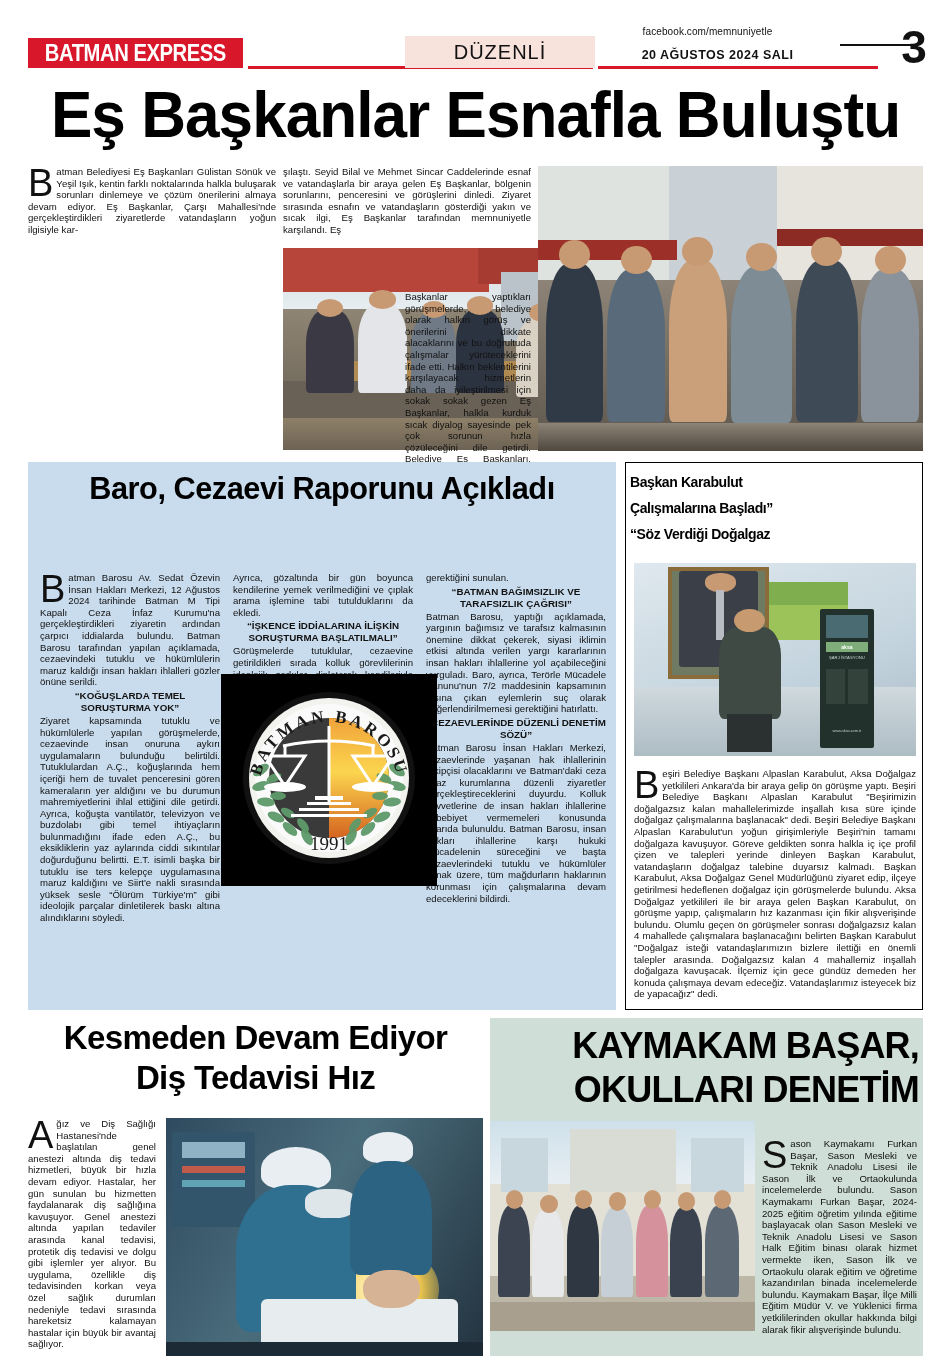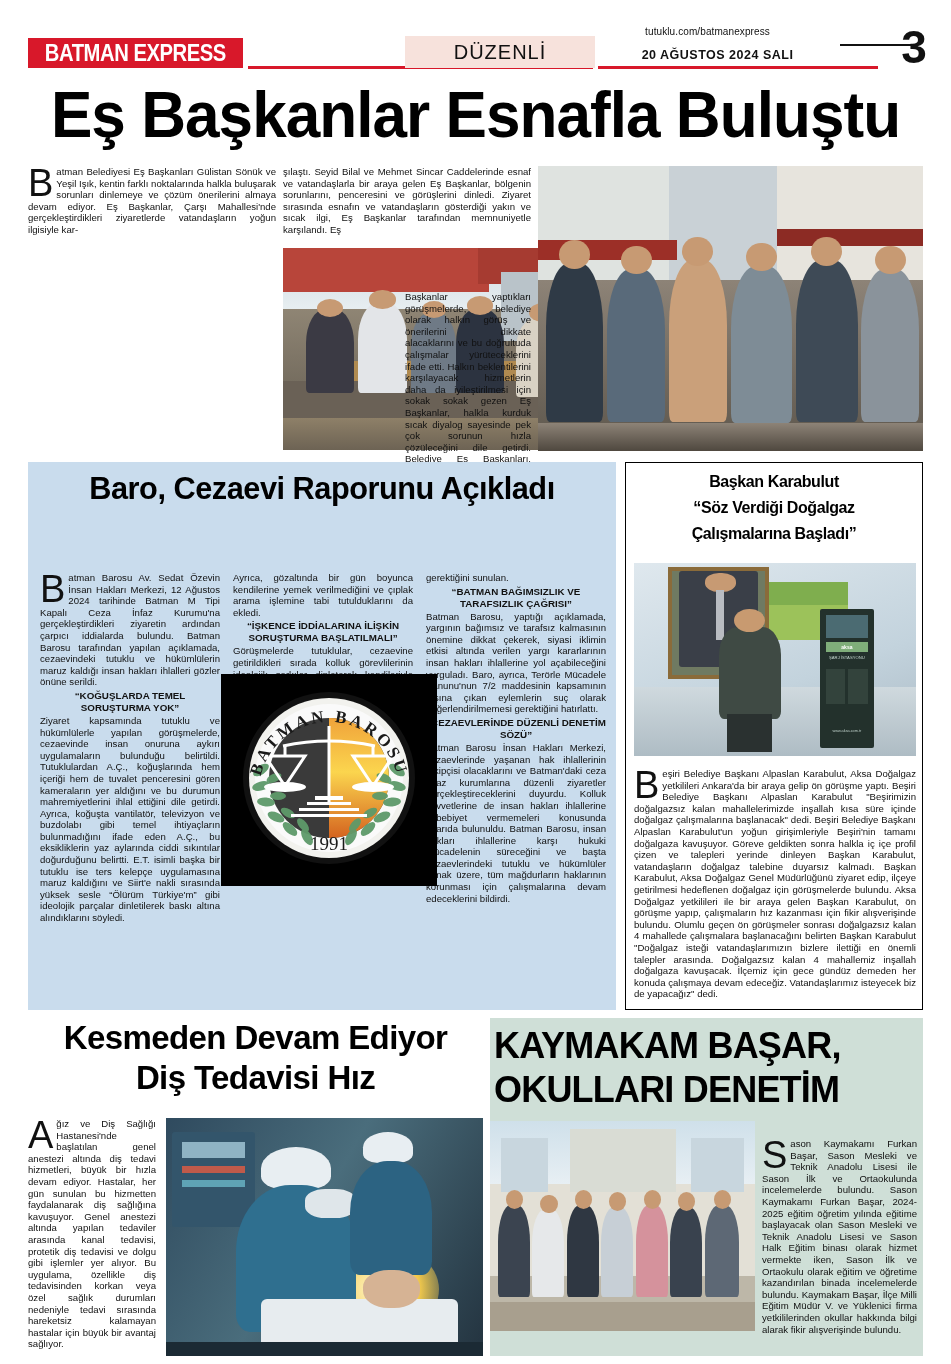--- a/index.html
+++ b/index.html
@@ -105,40 +105,40 @@
   }
   .a2-logo-box {
     position:absolute; left:193px; top:212px; width:216px; height:212px;
     background:#000; overflow:hidden;
   }
 
   
   .a3 { position:absolute; left:625px; top:462px; width:298px; height:548px;
         border:1px solid #000; background:#fff; }
   .a3-head {
-    position:absolute; left:4px; top:6px; width:288px; text-align:center;
-    font-size:16px; line-height:26px; font-weight:bold; color:#000; letter-spacing:-0.4px;
+    position:absolute; left:4px; top:6px; width:288px; text-align:left;
+    font-size:14px; line-height:26px; font-weight:bold; color:#000; letter-spacing:-0.4px;
   }
   .a3-photo { position:absolute; left:8px; top:100px; width:282px; height:193px; overflow:hidden; }
   .a3-body { position:absolute; left:8px; top:305px; width:282px; }
 
   
   .a4 { position:absolute; left:28px; top:1018px; width:455px; height:338px; }
   .a4-head {
     position:absolute; left:0; top:0; width:455px; text-align:center;
     font-size:33px; line-height:40px; font-weight:bold; color:#000; letter-spacing:-0.6px;
   }
   .a4-col { position:absolute; left:0; top:100px; width:128px; }
   .a4-photo { position:absolute; left:138px; top:100px; width:317px; height:238px; overflow:hidden; }
 
   
   .a5 { position:absolute; left:490px; top:1018px; width:433px; height:338px;
         background:#cfdfd7; }
   .a5-head {
-    position:absolute; left:4px; top:6px; width:425px; text-align:left;
+    position:absolute; left:4px; top:6px; width:425px; text-align:right;
     font-size:36px; line-height:44px; font-weight:bold; color:#000; letter-spacing:-0.8px;
   }
   .a5-photo { position:absolute; left:0; top:103px; width:265px; height:210px; overflow:hidden; }
   .a5-body { position:absolute; left:272px; top:120px; width:155px; }
 
   
   .ph { position:absolute; inset:0; }
   .sky { position:absolute; left:0; top:0; right:0; height:45%;
          background:linear-gradient(#b8cfe0,#dce8f0); }
   .ground { position:absolute; left:0; bottom:0; right:0; height:55%;
@@ -176,21 +176,21 @@
 <body>
 
 <div class="masthead">
   <div class="logo-box">
     <span class="logo-text">BATMAN EXPRESS</span>
   </div>
   <div class="rule-left"></div>
   <div class="section-tab">
     <span>DÜZENLİ</span>
   </div>
-  <div class="fb-line">tutuklu.com/batmanexpress</div>
+  <div class="fb-line">facebook.com/memnuniyetle</div>
   <div class="rule-thin"></div>
   <div class="date-line">20 AĞUSTOS 2024 SALI</div>
   <div class="rule-right"></div>
   <div class="page-number">3</div>
 </div>
 
 <div class="main-headline">Eş Başkanlar Esnafla Buluştu</div>
 
 <div class="a1">
 
@@ -348,22 +348,22 @@
         <textPath href="#arcTop" startOffset="50%" text-anchor="middle">BATMAN BAROSU</textPath>
       </text>
       <text x="108" y="176" text-anchor="middle" font-family="Liberation Serif, serif" font-size="19" fill="#1a1a1a">1991</text>
     </svg>
   </div>
 </div>
 
 <div class="a3">
   <div class="a3-head">
     <div>Başkan Karabulut</div>
+    <div>Çalışmalarına Başladı”</div>
     <div>“Söz Verdiği Doğalgaz</div>
-    <div>Çalışmalarına Başladı”</div>
   </div>
 
   <div class="a3-photo">
     <div class="ph">
       <div class="aksa-bg"></div>
       <div class="portrait-frame" style="left:12%;top:2%;width:36%;height:58%;"></div>
       <div style="position:absolute;left:16%;top:4%;width:28%;height:50%;background:#3a3f48;border-radius:3px;"></div>
       <div style="position:absolute;left:25%;top:5%;width:11%;height:10%;background:#c79a73;border-radius:45%;"></div>
       <div style="position:absolute;left:29%;top:14%;width:3%;height:26%;background:#b9bcc2;"></div>
 

